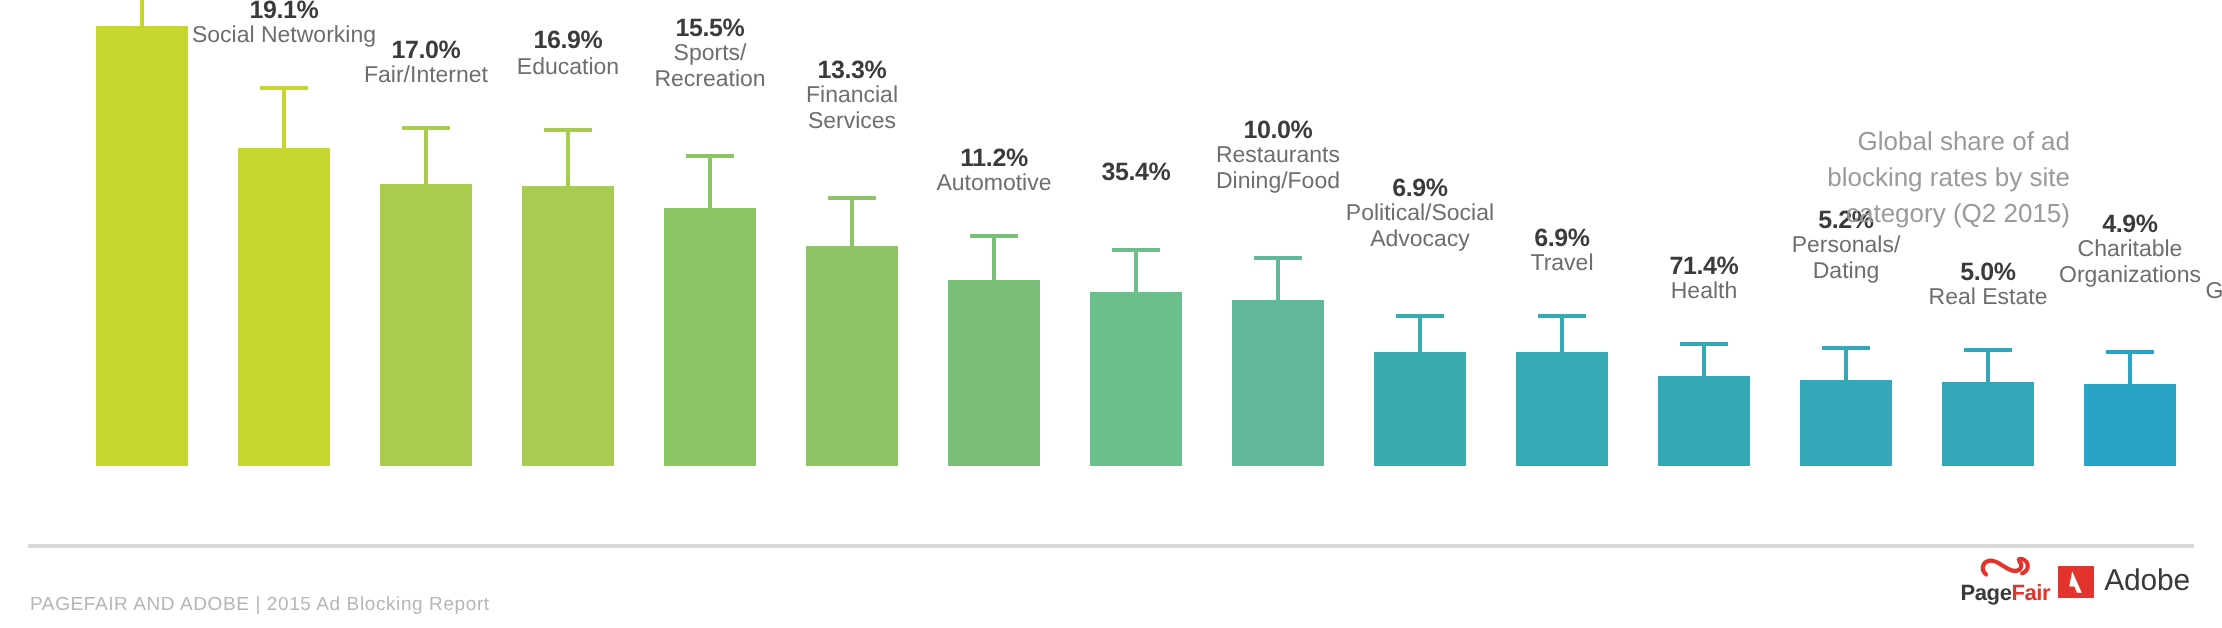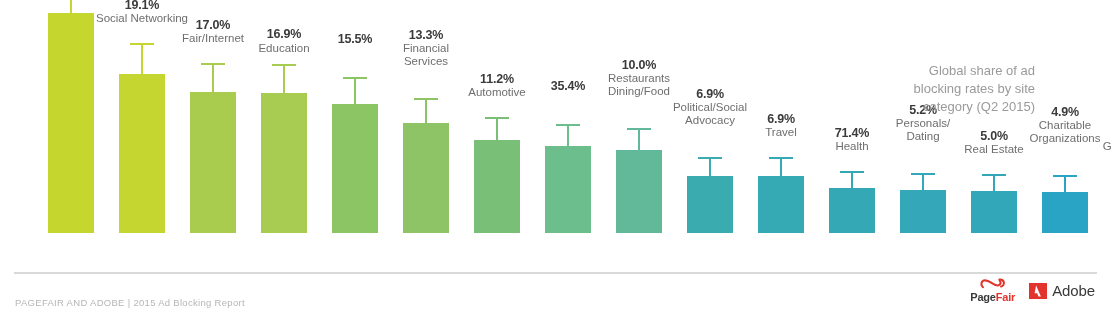--- a/index.html
+++ b/index.html
@@ -95,21 +95,21 @@
     top: 297px;
     font-size: 9.5px;
     letter-spacing: 0.3px;
     color: #b6b6b6;
   }
   .logos {
     position: absolute;
     right: 16px;
     top: 278px;
     display: flex;
-    gap: 14px;
+    gap: 4px;
   }
   .pagefair-logo {
     display: flex;
     flex-direction: column;
     align-items: center;
     line-height: 1;
   }
   .pf-swoosh { margin-bottom: 1px; }
   .pf-word {
     font-size: 11px;
@@ -156,31 +156,33 @@
           <div class="errcap" style="bottom: 168px; background: rgb(169, 204, 79);"></div>
           <div class="bar-label" style="bottom: 188.5px;">
             <span class="pct">17.0%</span>
             <span class="cat">Fair/Internet</span>
           </div>
         </div>
         <div class="bar-slot" style="left: 261px;">
           <div class="bar" style="height: 140px; background: rgb(168, 204, 82);"></div>
           <div class="errbar" style="bottom: 140px; height: 27px; background: rgb(168, 204, 82);"></div>
           <div class="errcap" style="bottom: 167px; background: rgb(168, 204, 82);"></div>
-          <div class="bar-label" style="bottom: 179px;">
+          <div class="bar-label" style="bottom: 193px;">
             <span class="pct">16.9%</span>
             <span class="cat">Education</span>
           </div>
         </div>
         <div class="bar-slot" style="left: 332px;">
           <div class="bar" style="height: 129px; background: rgb(140, 197, 99);"></div>
           <div class="errbar" style="bottom: 129px; height: 25px; background: rgb(140, 197, 99);"></div>
           <div class="errcap" style="bottom: 154px; background: rgb(140, 197, 99);"></div>
           <div class="bar-label" style="bottom: 187px;">
             <span class="pct">15.5%</span>
+            <span class="cat">Sports/
+Recreation</span>
           </div>
         </div>
         <div class="bar-slot" style="left: 403px;">
           <div class="bar" style="height: 110px; background: rgb(142, 196, 101);"></div>
           <div class="errbar" style="bottom: 110px; height: 23px; background: rgb(142, 196, 101);"></div>
           <div class="errcap" style="bottom: 133px; background: rgb(142, 196, 101);"></div>
           <div class="bar-label" style="bottom: 166px;">
             <span class="pct">13.3%</span>
             <span class="cat">Financial
 Services</span>

